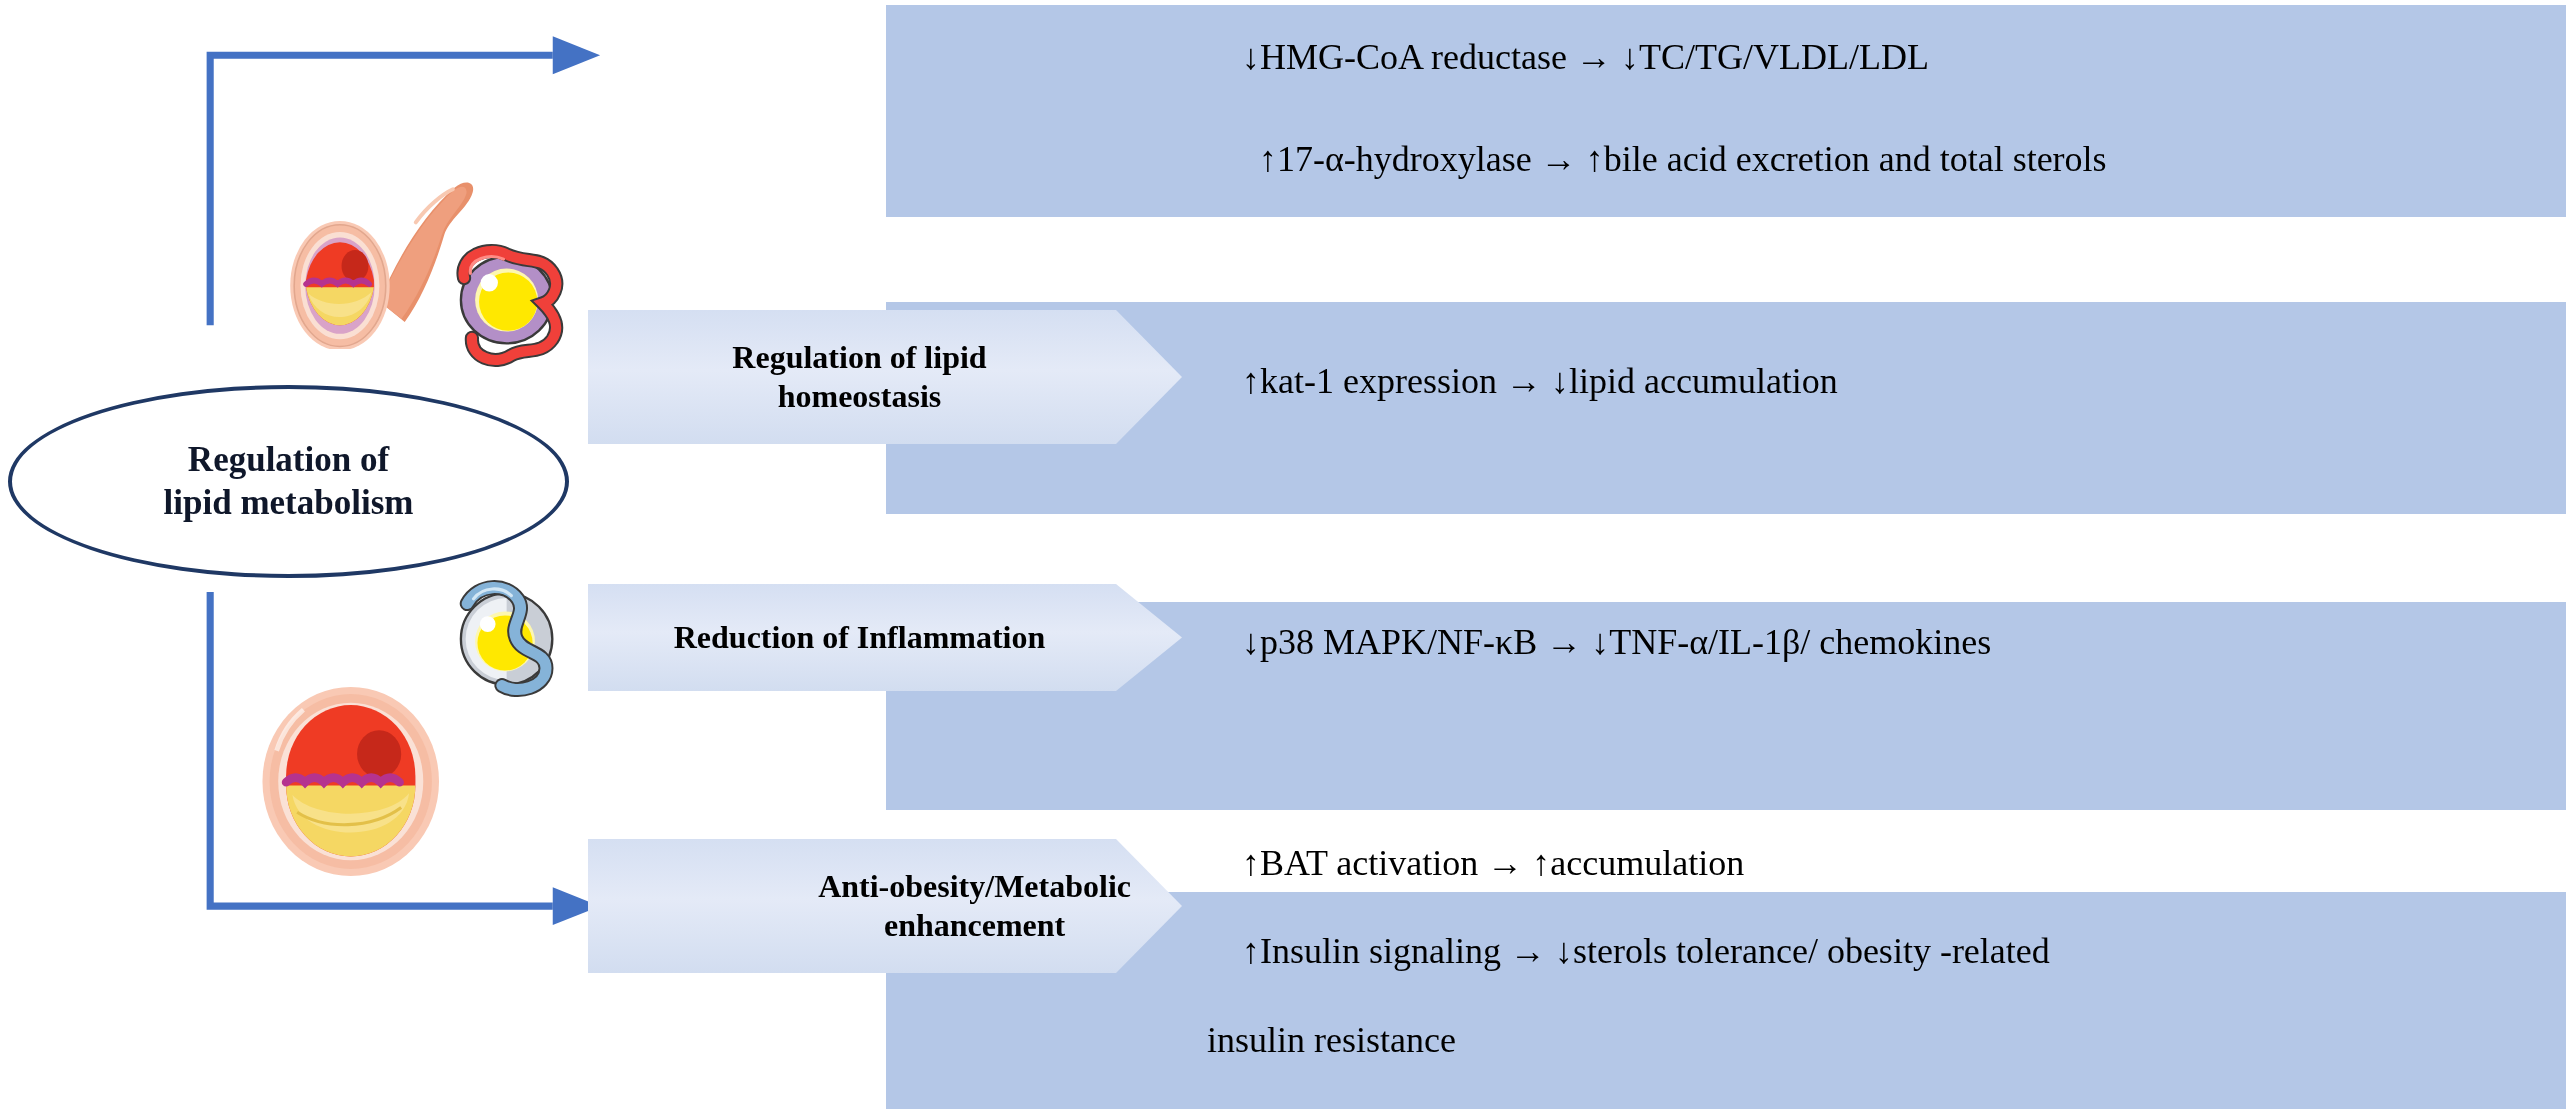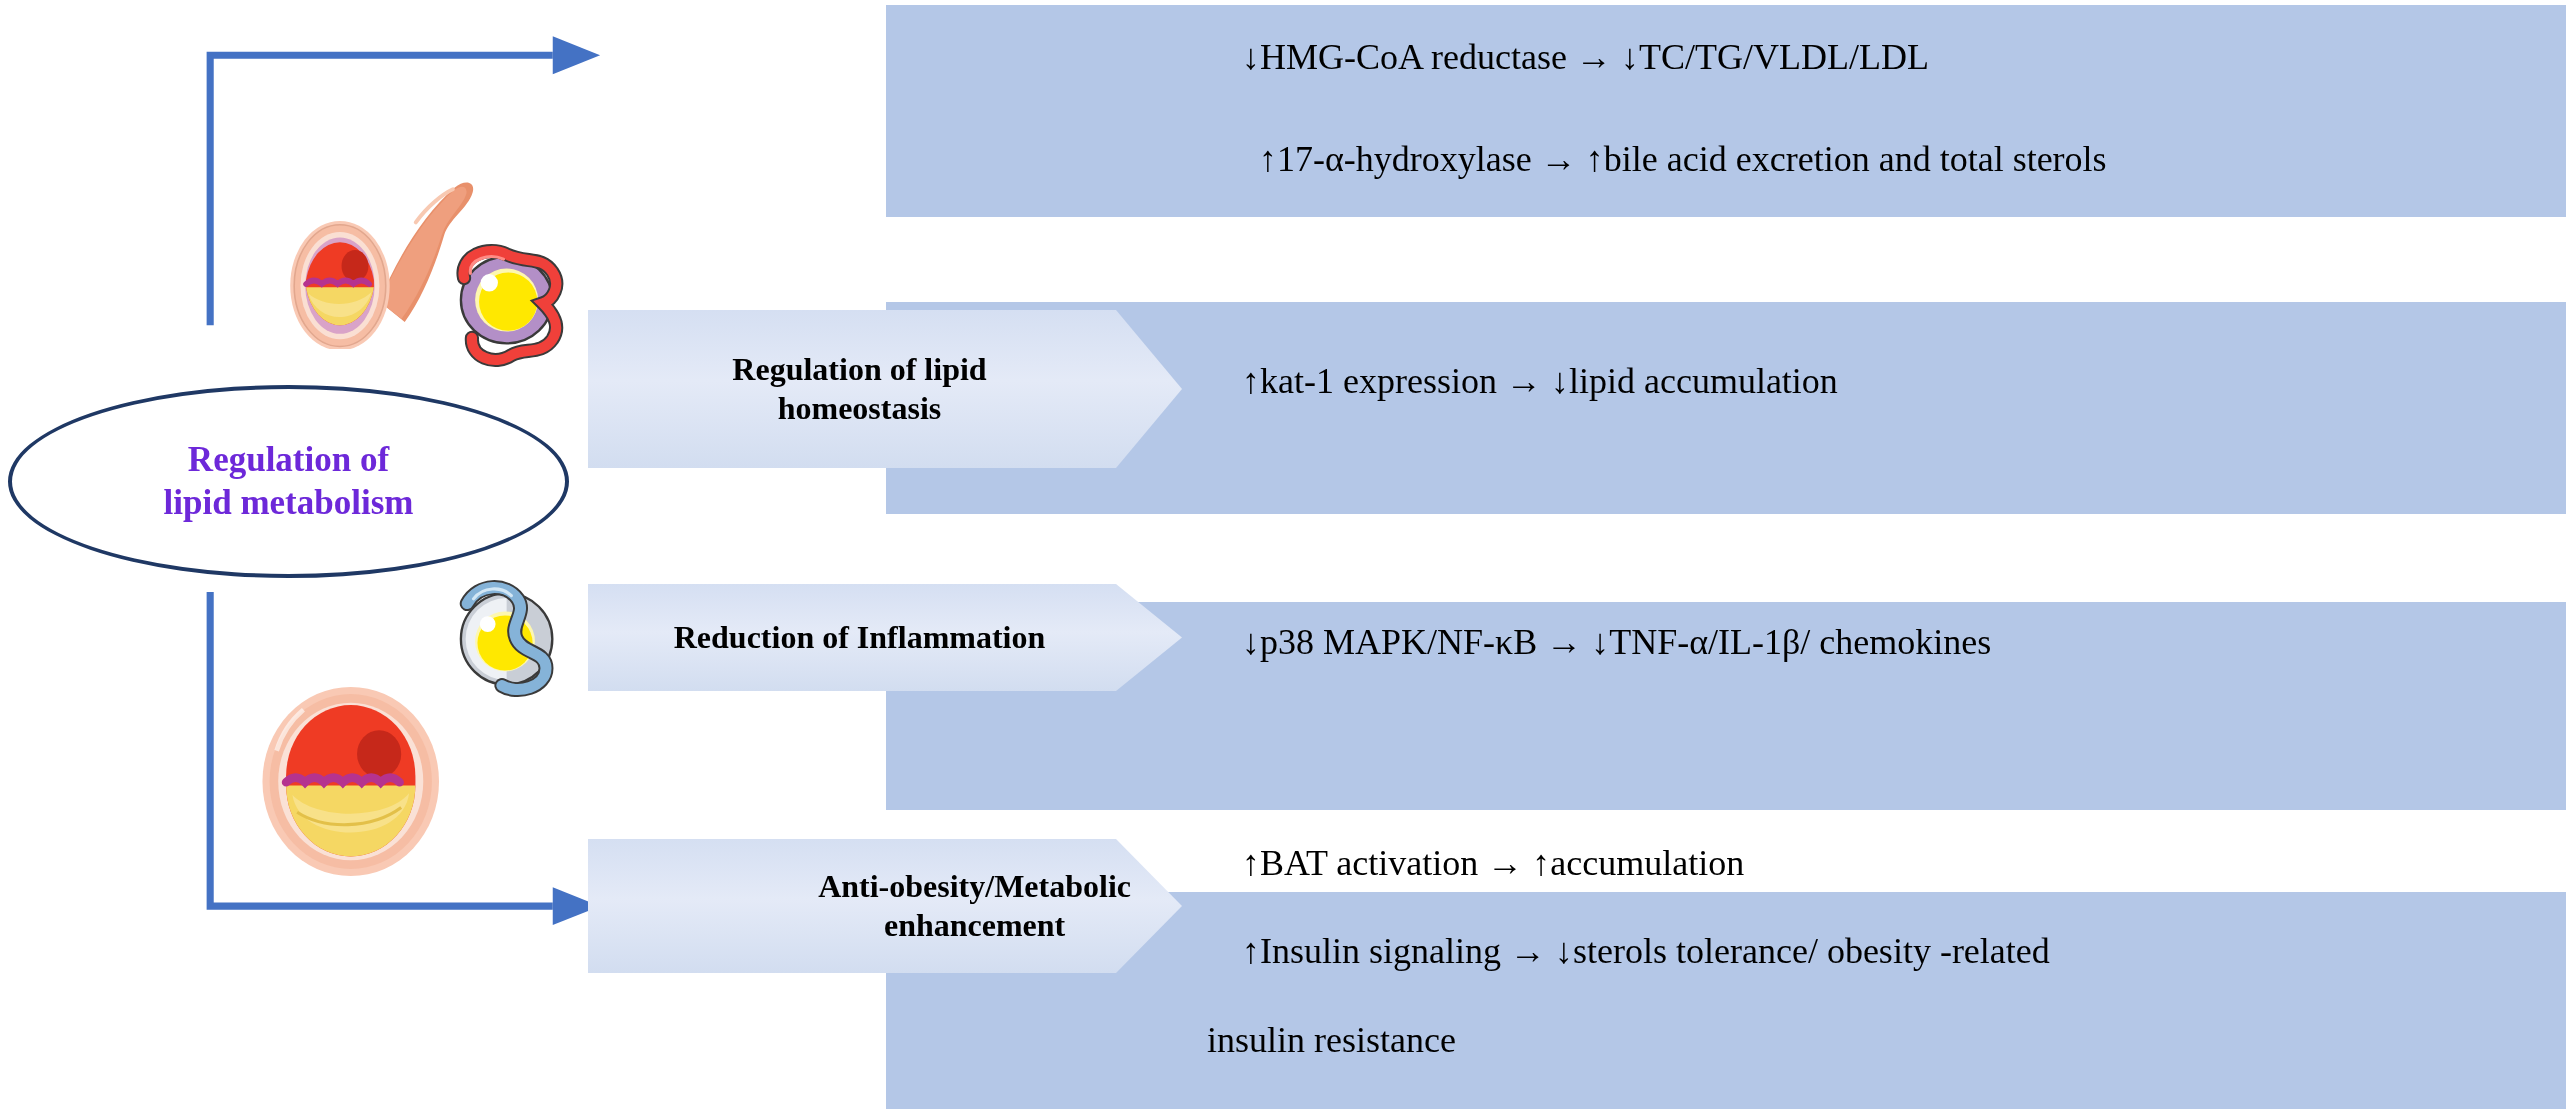--- a/index.html
+++ b/index.html
@@ -19,21 +19,21 @@
         -webkit-clip-path:polygon(0 0, calc(100% - 66px) 0, 100% 50%, calc(100% - 66px) 100%, 0 100%);
         clip-path:polygon(0 0, calc(100% - 66px) 0, 100% 50%, calc(100% - 66px) 100%, 0 100%);
         display:flex;align-items:center;justify-content:center;}
   .chev-lbl{font-weight:bold;font-size:32px;line-height:1.22;text-align:center;
             color:#000;padding-right:51px;
             font-family:"Liberation Serif","DejaVu Serif",serif;}
 
   
   .ellipse{position:absolute;border:4px solid #1f3864;border-radius:50%;
            background:#ffffff;display:flex;align-items:center;justify-content:center;}
-  .ellipse-lbl{font-weight:bold;font-size:35px;line-height:1.22;text-align:center;color:#6d28d9;
+  .ellipse-lbl{font-weight:bold;font-size:35px;line-height:1.22;text-align:center;color:#0f172a;
                font-family:"Liberation Serif","DejaVu Serif",serif;}
 
   
   .conn{position:absolute;left:0;top:0;width:2576px;height:1109px;
         pointer-events:none;}
 
   
   .art{position:absolute;}
 </style>
 </head>
@@ -112,21 +112,21 @@
   </svg>
 
   <div class="ellipse" style="left:8px;top:385px;width:553px;height:185px;">
     <div class="ellipse-lbl">
       <div>Regulation of</div>
       <div>lipid metabolism</div>
     </div>
   </div>
 
 
-  <div class="chev" style="left:588px;top:310px;width:594px;height:158px;">
+  <div class="chev" style="left:588px;top:310px;width:594px;height:134px;">
     <div class="chev-lbl">
       <div>Regulation of lipid</div>
       <div>homeostasis</div>
     </div>
   </div>
 
   <div class="chev" style="left:588px;top:584px;width:594px;height:107px;">
     <div class="chev-lbl">
       <div>Reduction of Inflammation</div>
     </div>

